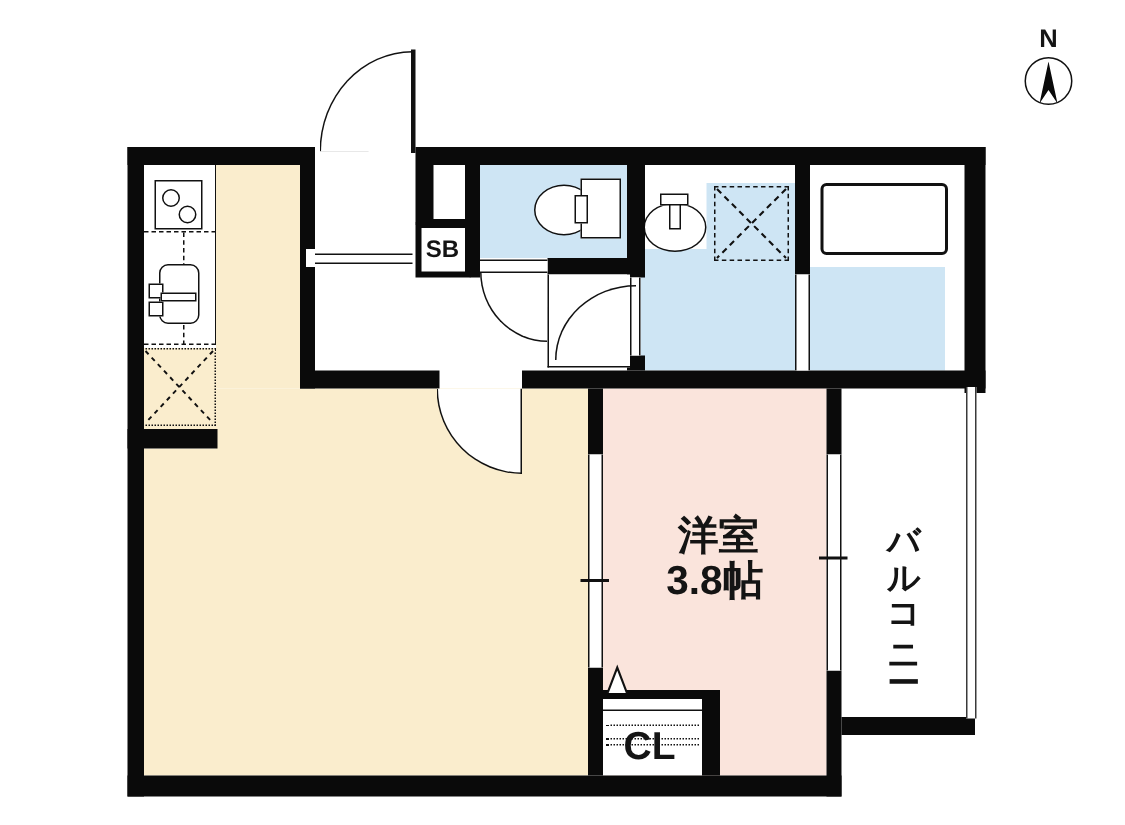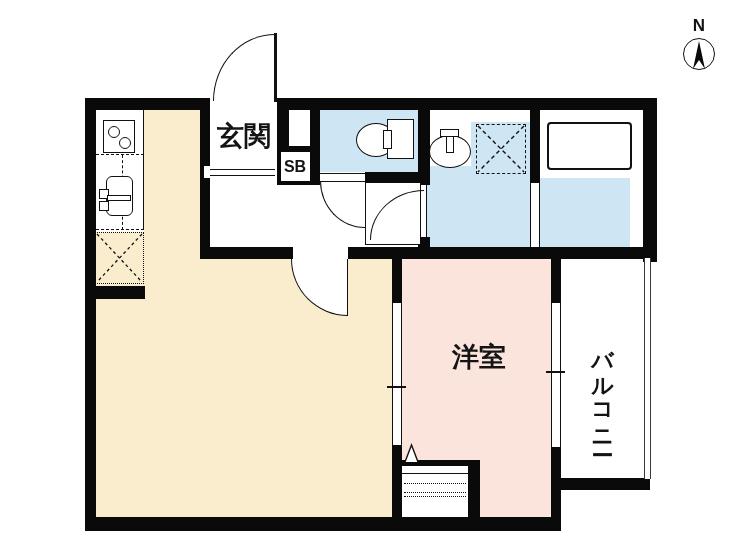--- a/index.html
+++ b/index.html
@@ -119,22 +119,23 @@
       <line x1="97" y1="234" x2="142" y2="282"></line>
       <line x1="142" y1="234" x2="97" y2="282"></line>
     </g>
     <g stroke="#111" stroke-width="1.4" stroke-dasharray="4,3">
       <line x1="478" y1="126" x2="524" y2="172"></line>
       <line x1="524" y1="126" x2="478" y2="172"></line>
     </g>
     <polyline points="405,462 411.5,445 418,462" fill="#ffffff" stroke="#111" stroke-width="1.4"></polyline>
   </svg>
 
-  <div class="lbl" style="left:208px;top:118px;width:72px;height:36px;font-size:27px;">玄関</div>
   <div class="lbl" style="left:278px;top:152px;width:34px;height:30px;font-size:16px;">SB</div>
   <div class="lbl" style="left:402px;top:342px;width:154px;height:30px;font-size:27px;">洋室</div>
+  <div class="lbl" style="left:402px;top:372px;width:149px;height:30px;font-size:27px;">3.8帖</div>
+  <div class="lbl" style="left:402px;top:482px;width:62px;height:32px;font-size:26px;">CL</div>
   <div class="lbl" style="left:589px;top:302px;width:28px;height:176px;font-size:22px;writing-mode:vertical-rl;letter-spacing:2px;">バルコニー</div>
 
   <div class="lbl" style="left:683px;top:16px;width:32px;height:20px;font-size:17px;font-weight:bold;">N</div>
   <div class="abs" style="left:683px;top:38px;width:32px;height:32px;border:1.6px solid #111;border-radius:50%;background:#fff;"></div>
   <div class="abs" style="left:689px;top:41px;width:20px;height:28px;background:#0a0a0a;clip-path:polygon(50% 0%, 80% 100%, 50% 68%, 20% 100%);"></div>
 
 </div>
 
 </body></html>

